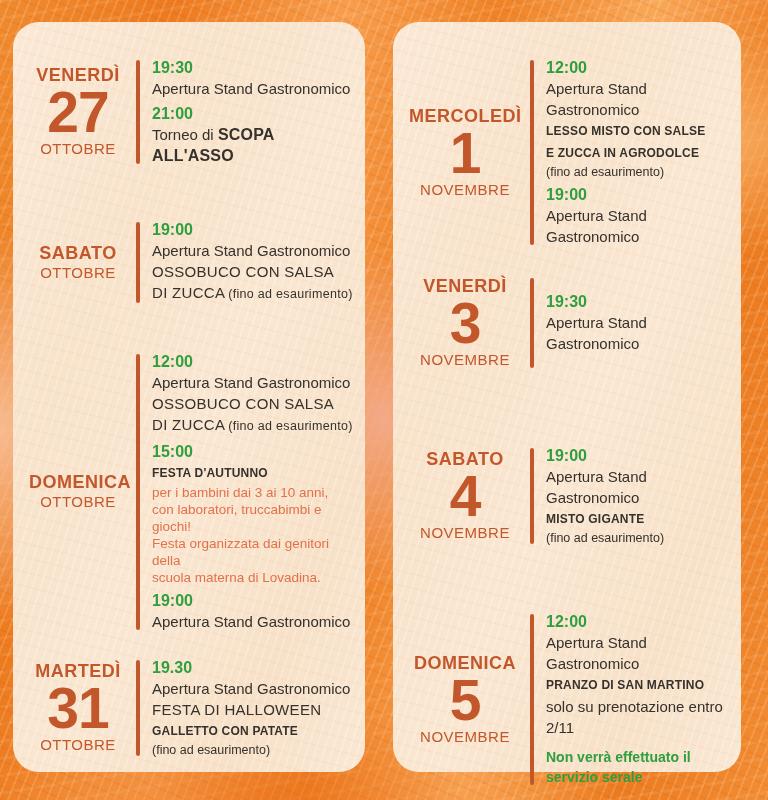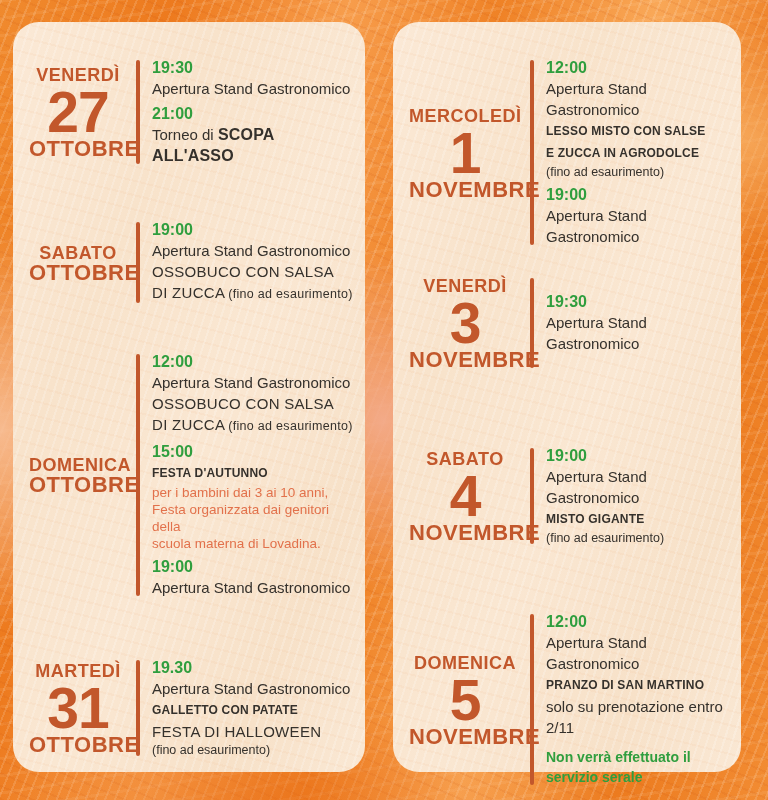--- a/index.html
+++ b/index.html
@@ -28,21 +28,21 @@
   .panel-right{left:393px; width:348px;}
 
   .block{position:absolute; left:16px; right:6px; display:flex; align-items:center;}
   .panel-right .block{left:8px; right:4px;}
 
   .date{flex:none; text-align:center; color:#c2572b;}
   .panel-left .date{width:98px;}
   .panel-right .date{width:112px;margin-left:8px;}
   .day-name{font-size:18px; font-weight:700; letter-spacing:.5px; line-height:20px;}
   .day-num{font-size:57px; font-weight:700; line-height:54px; letter-spacing:-1px;}
-  .month{font-size:22px; font-weight:700; letter-spacing:.5px; line-height:20px;}
+  .month{font-size:15px; font-weight:400; letter-spacing:.5px; line-height:20px;}
 
   .divider{flex:none; width:4px; border-radius:2px; background:#c2572b; align-self:stretch; margin:2px 12px 2px 9px;}
 
   .events{flex:1; min-width:0; color:#35312c;}
   .event + .event{margin-top:5px;}
   .time{color:#2f9e3e; font-weight:700; font-size:16px; line-height:20px;}
   .ln{font-size:15px; line-height:21px;}
   .ln.caps{letter-spacing:.3px;}
   .ln.bold{font-weight:700; font-size:12px; line-height:22px; letter-spacing:.2px;}
   .b{font-weight:700; font-size:16px; letter-spacing:.2px;}
@@ -101,20 +101,21 @@
       <div class="event">
         <div class="time">12:00</div>
         <div class="ln">Apertura Stand Gastronomico</div>
         <div class="ln caps">OSSOBUCO CON SALSA</div>
         <div class="ln caps"><span>DI ZUCCA</span><span class="inline-small">(fino ad esaurimento)</span></div>
       </div>
       <div class="event">
         <div class="time">15:00</div>
         <div class="ln bold">FESTA D'AUTUNNO</div>
         <div class="ln orange">per i bambini dai 3 ai 10 anni,</div>
+        <div class="ln orange">con laboratori, truccabimbi e giochi!</div>
         <div class="ln orange">Festa organizzata dai genitori della</div>
         <div class="ln orange">scuola materna di Lovadina.</div>
       </div>
       <div class="event">
         <div class="time">19:00</div>
         <div class="ln">Apertura Stand Gastronomico</div>
       </div>
     </div>
   </section>
 
@@ -122,22 +123,22 @@
     <div class="date">
       <div class="day-name">MARTEDÌ</div>
       <div class="day-num">31</div>
       <div class="month">OTTOBRE</div>
     </div>
     <div class="divider"></div>
     <div class="events">
       <div class="event">
         <div class="time">19.30</div>
         <div class="ln">Apertura Stand Gastronomico</div>
+        <div class="ln caps">FESTA DI HALLOWEEN</div>
         <div class="ln bold">GALLETTO CON PATATE</div>
-        <div class="ln caps">FESTA DI HALLOWEEN</div>
         <div class="ln small">(fino ad esaurimento)</div>
       </div>
     </div>
   </section>
 </div>
 
 <div class="panel panel-right">
 
   <section class="block" style="top:36px">
     <div class="date">

